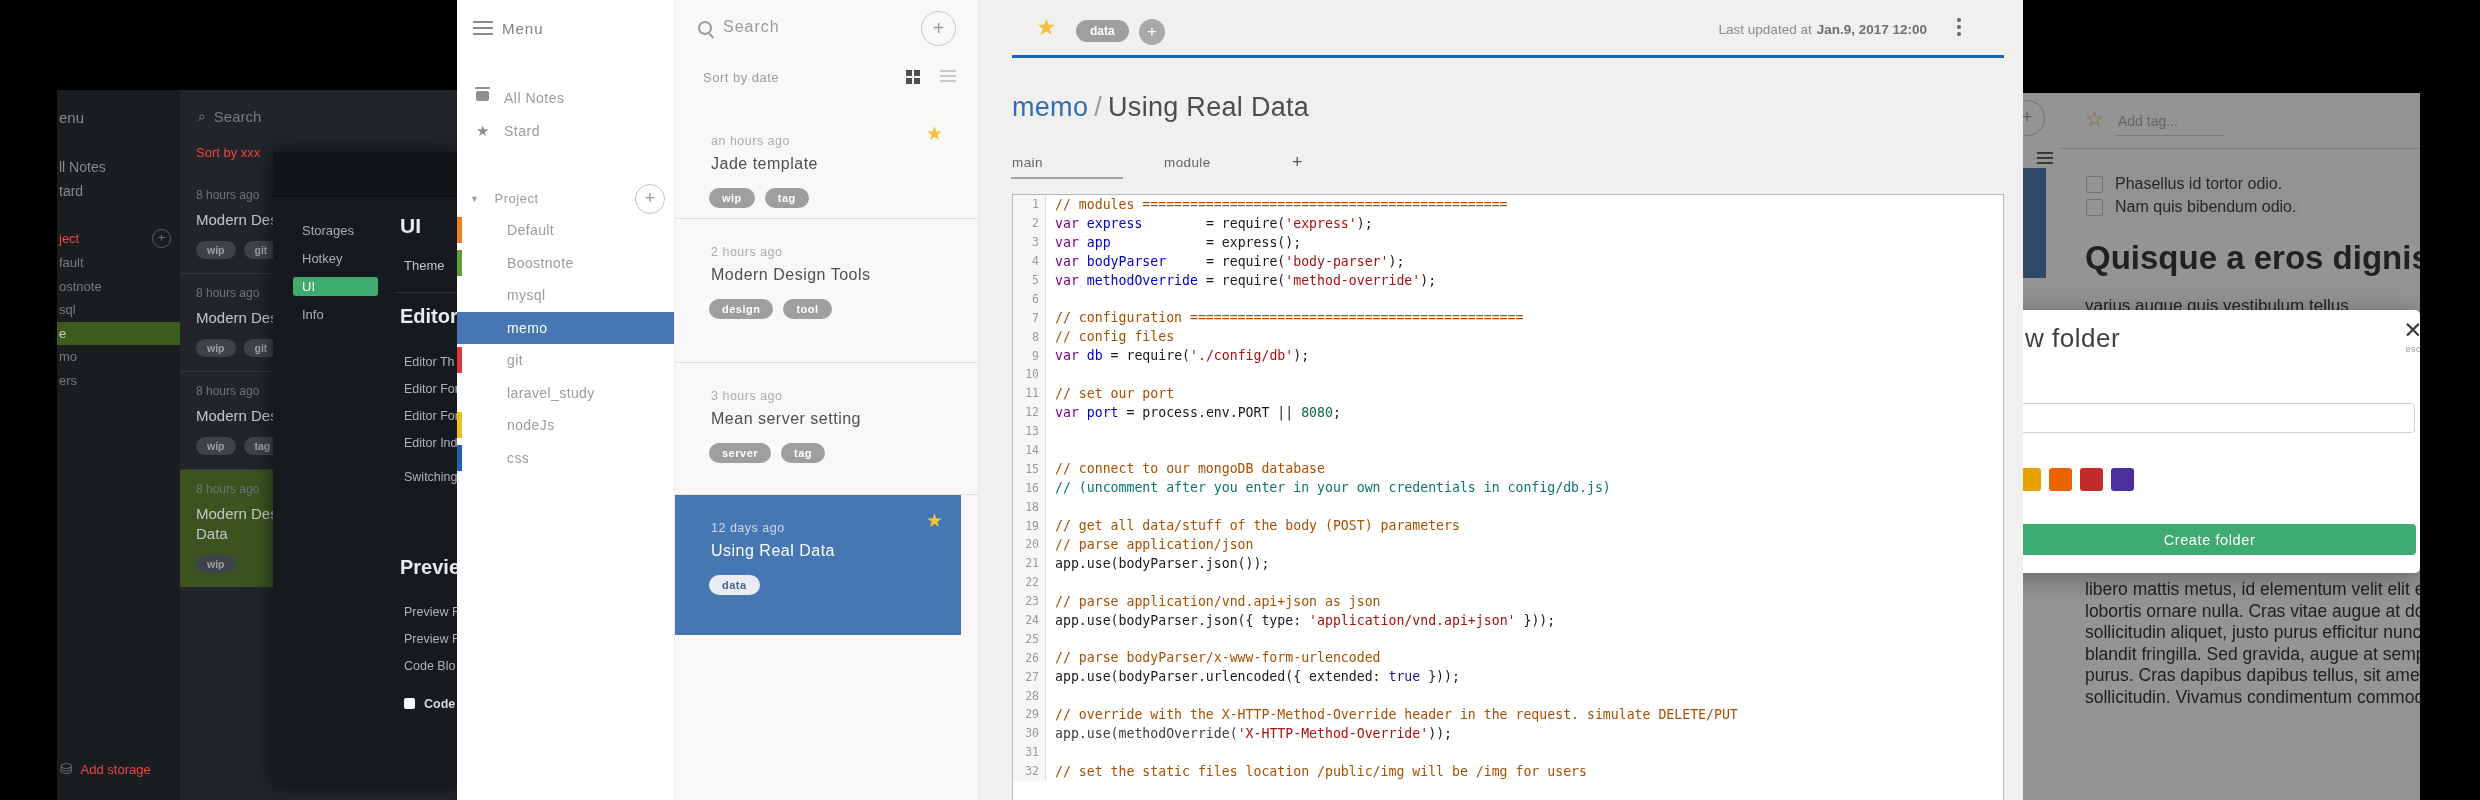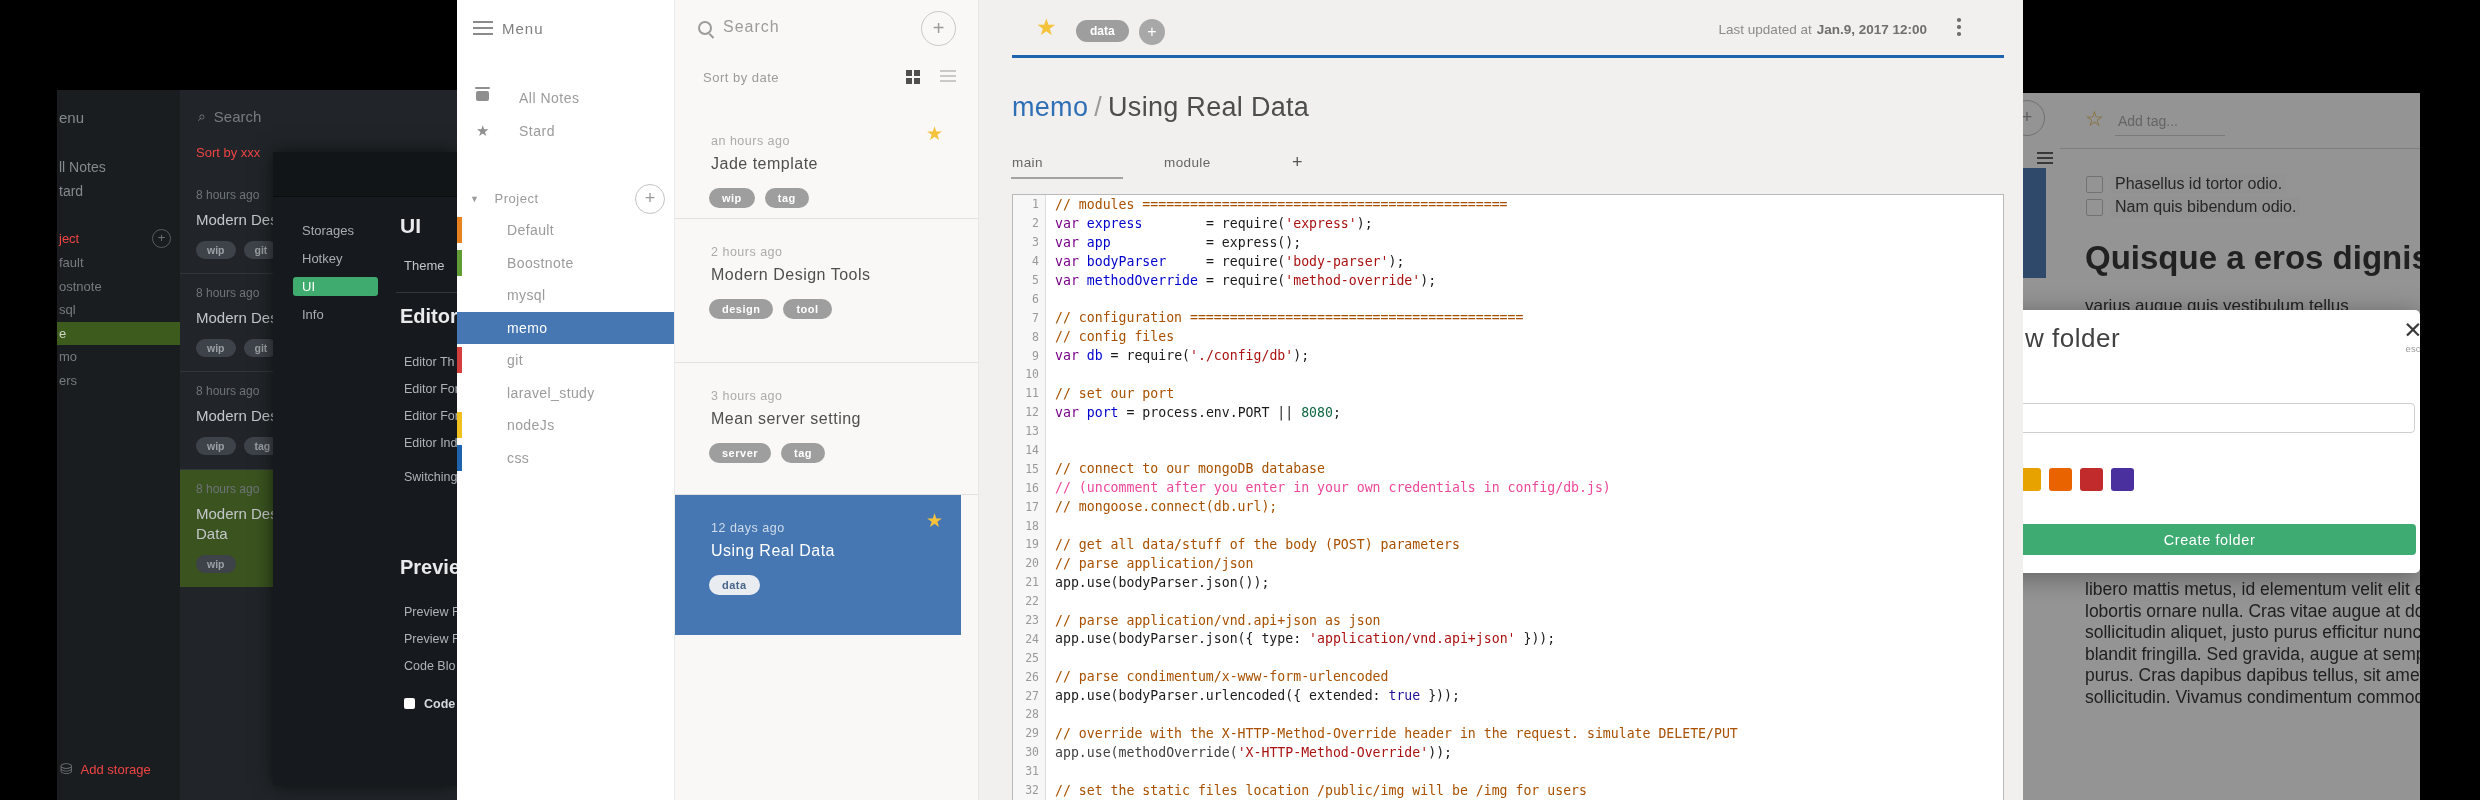--- a/index.html
+++ b/index.html
@@ -41,21 +41,21 @@
   
   .win-main{position:absolute;left:457px;top:0;width:1566px;height:800px;background:#fff;z-index:3;display:flex;}
   .mw-side{width:218px;height:100%;border-right:1px solid #ececec;position:relative;background:#fff;box-sizing:border-box;}
   .burger{position:absolute;left:16px;top:21px;width:20px;}
   .burger i{display:block;height:2px;background:#8b8b8b;margin-bottom:4px;}
   .mw-menu{position:absolute;left:45px;top:20px;color:#7f7f7f;font-size:15px;letter-spacing:1px;}
   .mw-navrow{position:absolute;left:0;color:#9b9b9b;font-size:14px;letter-spacing:.5px;}
   .nav-ic{position:absolute;left:19px;top:-1px;color:#8f8f8f;font-size:15px;}
   .box-ic{position:absolute;left:19px;top:1px;width:13px;height:10px;border-radius:2px;background:#8f8f8f;}
   .box-ic:before{content:"";position:absolute;left:-1px;top:-4px;width:15px;height:2px;background:#8f8f8f;border-radius:1px;}
-  .nav-lb{margin-left:62px;}
+  .nav-lb{margin-left:47px;}
   .mw-project{position:absolute;left:13px;top:191px;color:#9b9b9b;font-size:13px;letter-spacing:.5px;}
   .mw-proj-plus{position:absolute;right:9px;top:184px;width:28px;height:28px;border:1.5px solid #c3c3c3;border-radius:50%;
                 color:#9b9b9b;font-size:18px;line-height:27px;text-align:center;}
   .mw-folders{position:absolute;left:0;top:214px;right:0;}
   .mw-frow{height:32.5px;position:relative;display:flex;align-items:center;color:#9b9b9b;font-size:14px;letter-spacing:.4px;}
   .mw-frow .strip{position:absolute;left:0;top:3px;width:5px;height:26px;}
   .mw-frow span.lb{margin-left:50px;}
   .mw-frow.sel{color:#fff;}
 
   .mw-list{width:304px;height:100%;position:relative;background:#F9F8F7;border-right:1px solid #e8e7e6;box-sizing:border-box;}
@@ -435,25 +435,21 @@
             <div class="code-line">
               <span class="ln">14</span>
               <span class="cd"></span>
             </div>
             <div class="code-line">
               <span class="ln">15</span>
               <span class="cd"><span style="color: rgb(168, 80, 0);">// connect to our mongoDB database</span></span>
             </div>
             <div class="code-line">
               <span class="ln">16</span>
-              <span class="cd"><span style="color: #ec4899;">// (uncomment after you enter in your own credentials in config/db.js)</span></span>
-            </div>
-            <div class="code-line">
-              <span class="ln">17</span>
-              <span class="cd"><span style="color: rgb(168, 80, 0);">// mongoose.connect(db.url);</span></span>
+              <span class="cd"><span style="color: #0f766e;">// (uncomment after you enter in your own credentials in config/db.js)</span></span>
             </div>
             <div class="code-line">
               <span class="ln">18</span>
               <span class="cd"></span>
             </div>
             <div class="code-line">
               <span class="ln">19</span>
               <span class="cd"><span style="color: rgb(168, 80, 0);">// get all data/stuff of the body (POST) parameters</span></span>
             </div>
             <div class="code-line">
@@ -475,21 +471,21 @@
             <div class="code-line">
               <span class="ln">24</span>
               <span class="cd"><span style="color: rgb(26, 26, 26);">app.use(bodyParser.json({ type: </span><span style="color: rgb(170, 17, 17);">'application/vnd.api+json'</span><span style="color: rgb(26, 26, 26);"> }));</span></span>
             </div>
             <div class="code-line">
               <span class="ln">25</span>
               <span class="cd"></span>
             </div>
             <div class="code-line">
               <span class="ln">26</span>
-              <span class="cd"><span style="color: rgb(168, 80, 0);">// parse condimentum/x-www-form-urlencoded</span></span>
+              <span class="cd"><span style="color: rgb(168, 80, 0);">// parse bodyParser/x-www-form-urlencoded</span></span>
             </div>
             <div class="code-line">
               <span class="ln">27</span>
               <span class="cd"><span style="color: rgb(26, 26, 26);">app.use(bodyParser.urlencoded({ extended: </span><span style="color: rgb(34, 17, 153);">true</span><span style="color: rgb(26, 26, 26);"> }));</span></span>
             </div>
             <div class="code-line">
               <span class="ln">28</span>
               <span class="cd"></span>
             </div>
             <div class="code-line">

